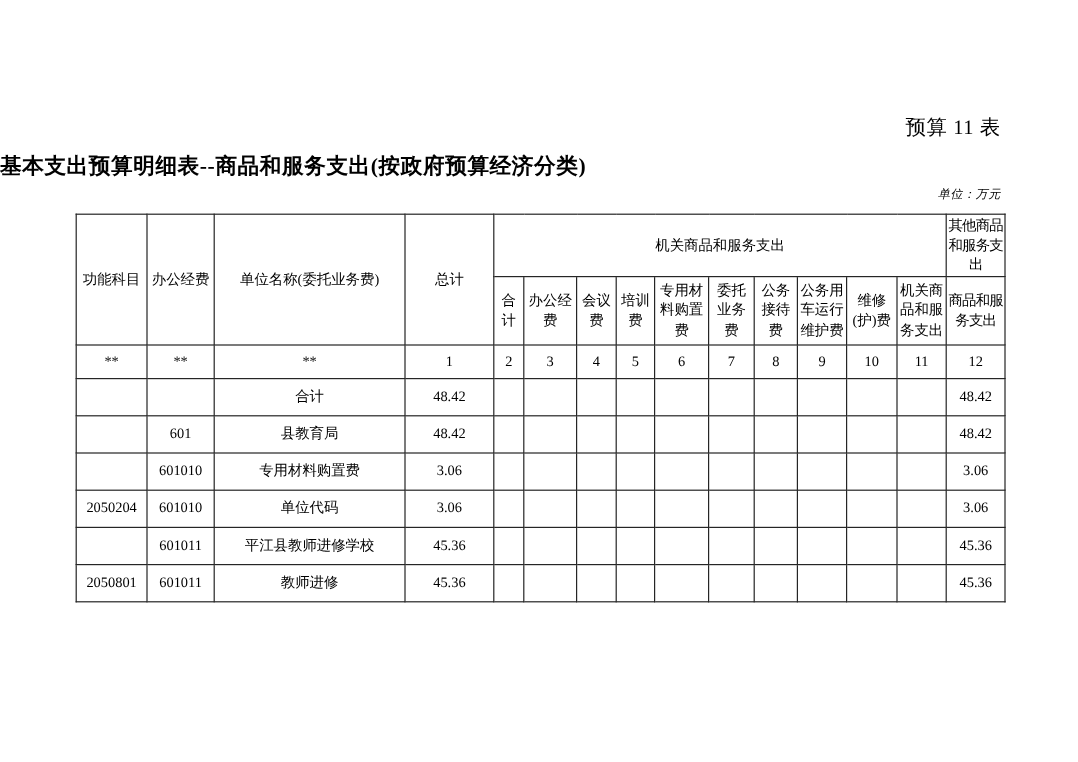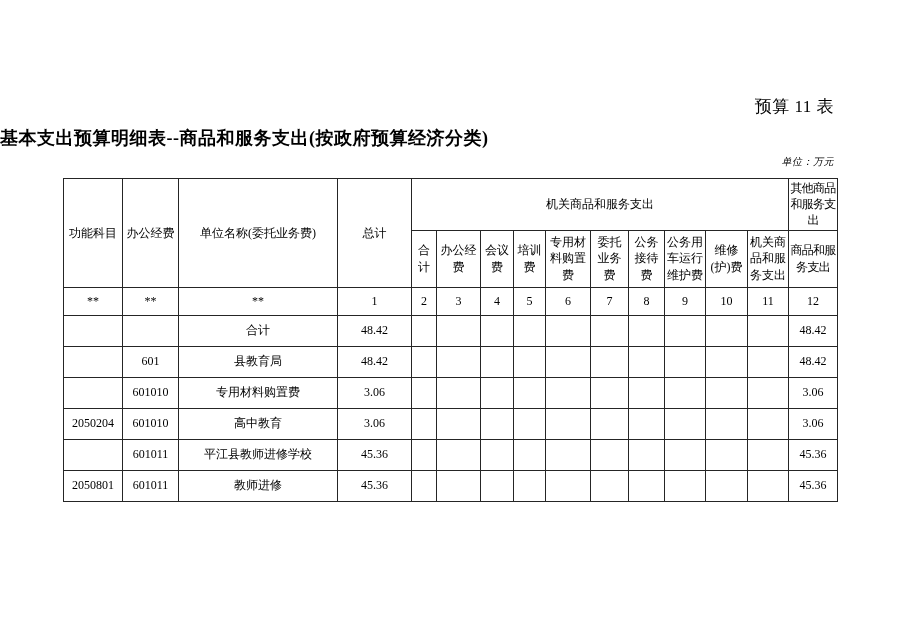--- a/index.html
+++ b/index.html
@@ -147,21 +147,21 @@
           <td></td>
           <td></td>
           <td></td>
           <td></td>
           <td></td>
           <td>3.06</td>
         </tr>
         <tr class="data-row">
           <td>2050204</td>
           <td class="al">601010</td>
-          <td class="al">高中教育</td>
+          <td class="al">单位代码</td>
           <td>3.06</td>
           <td></td>
           <td></td>
           <td></td>
           <td></td>
           <td></td>
           <td></td>
           <td></td>
           <td></td>
           <td></td>

